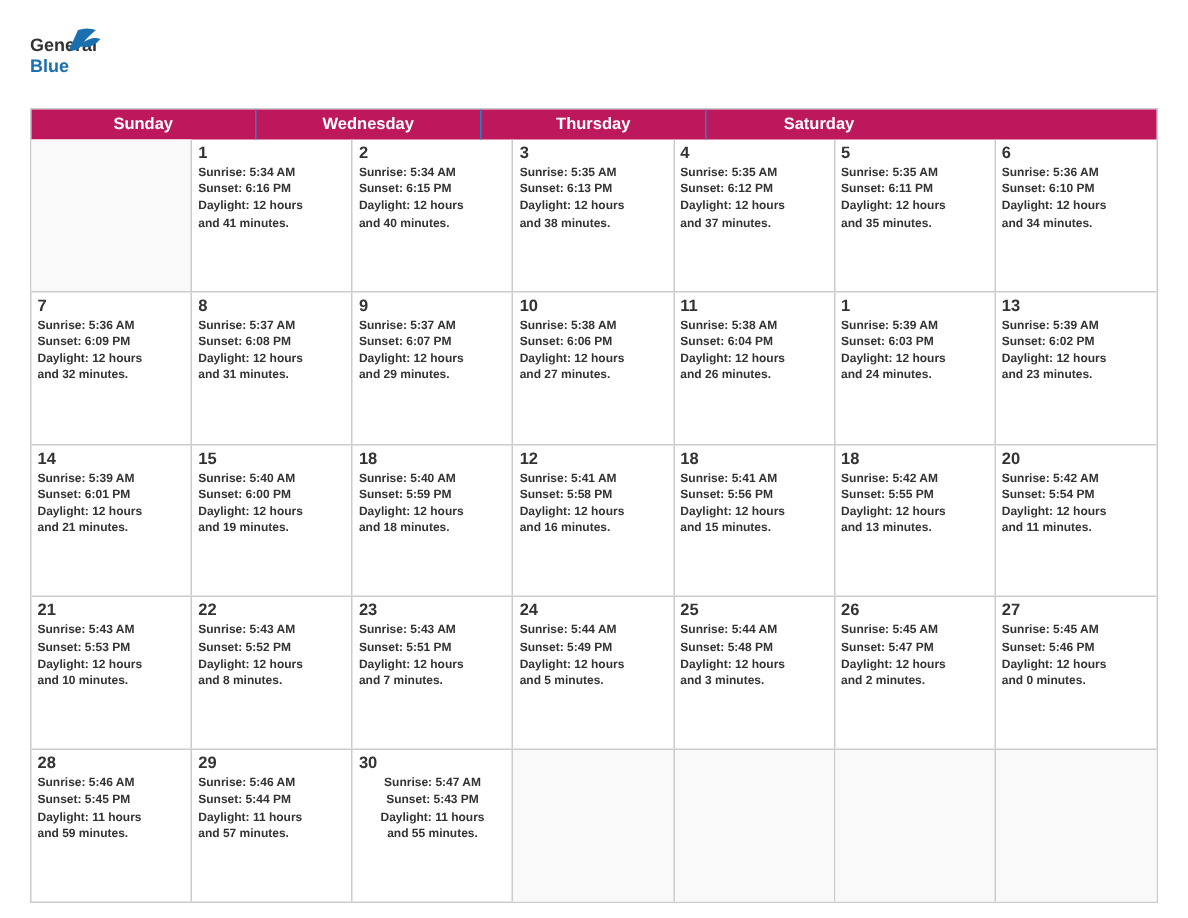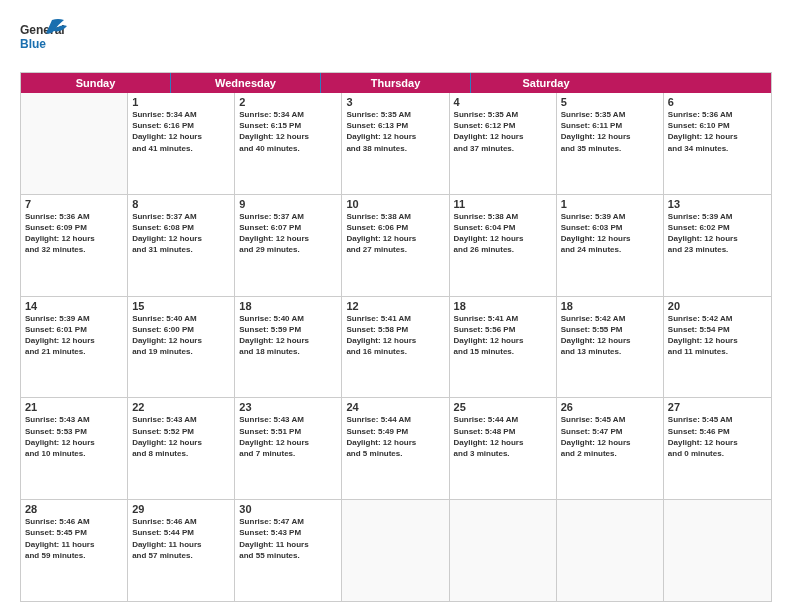--- a/index.html
+++ b/index.html
@@ -331,21 +331,21 @@
           </div>
           <div class="cal-cell">
             <span class="day-num">29</span>
             <div class="day-info" style="white-space: pre-line;">Sunrise: 5:46 AM
 Sunset: 5:44 PM
 Daylight: 11 hours
 and 57 minutes.</div>
           </div>
           <div class="cal-cell">
             <span class="day-num">30</span>
-            <div class="day-info" style="white-space: pre-line;">Sunrise: 5:47 AM
+            <div class="day-info" style="white-space: pre-line; text-align: center;">Sunrise: 5:47 AM
 Sunset: 5:43 PM
 Daylight: 11 hours
 and 55 minutes.</div>
           </div>
           <div class="cal-cell empty"></div>
           <div class="cal-cell empty"></div>
           <div class="cal-cell empty"></div>
           <div class="cal-cell empty"></div>
         </div>
       </div>

